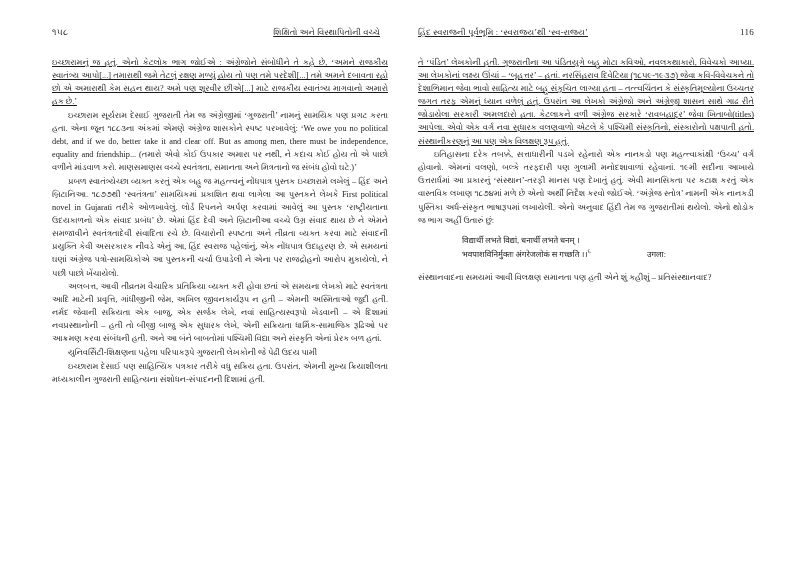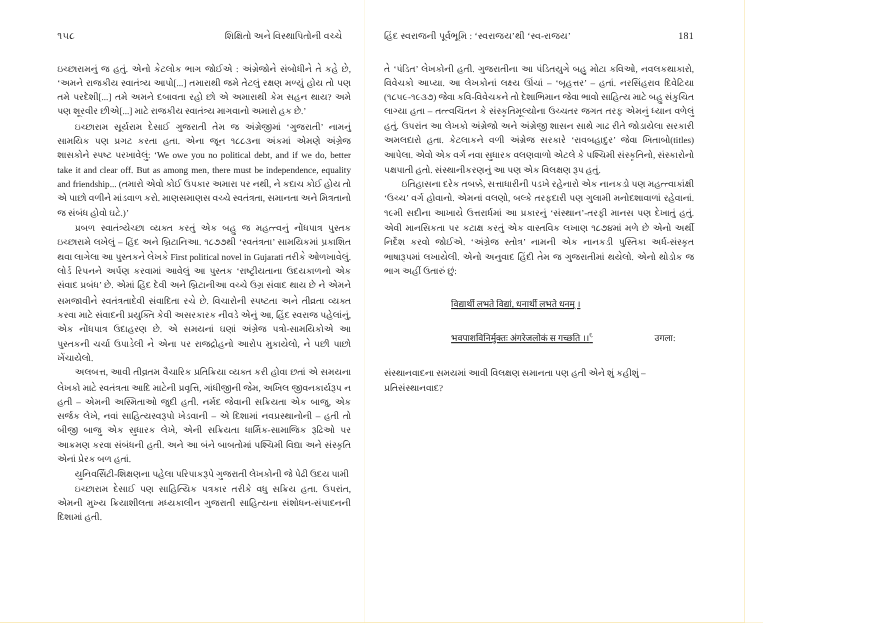--- a/index.html
+++ b/index.html
@@ -9,21 +9,21 @@
   }
   body {
     width: 800px;
     height: 566px;
     overflow: hidden;
     font-family: "Liberation Serif", "DejaVu Serif", serif;
     color: #1a1a1a;
   }
   .spread {
     position: relative;
-    width: 677px;
+    width: 800px;
     height: 566px;
     background: #eab308;
     display: flex;
   }
   .page {
     position: relative;
     width: 400px;
     height: 566px;
     box-sizing: border-box;
     background: #ffffff;
@@ -42,52 +42,52 @@
     white-space: nowrap;
   }
   .running-head.left  { justify-content: flex-start; }
   .running-head.right { justify-content: flex-start; }
   .rh-folio {
     font-size: 9px;
     letter-spacing: 0.3px;
   }
   .rh-title {
     font-size: 8.4px;
+    text-decoration: underline;
   }
   .page-left .rh-folio  { margin-right: auto; }
   .page-left .rh-title  { margin-right: 8px; }
   .page-right .rh-title { margin-right: auto; }
   .page-right .rh-folio { margin-left: 8px; }
 
   .column {
     margin-top: 14px;
     font-size: 8.3px;
     line-height: 1.58;
     text-align: justify;
     text-justify: inter-word;
     word-spacing: -0.1px;
   }
   .para {
     margin: 0 0 0.5px 0;
     text-indent: 16px;
     hyphens: none;
   }
-  .para.cont { text-indent: 0; }
+  .para.cont { text-indent: 0; text-decoration: underline; }
 
   .verse-block {
     margin: 7px 0 0 0;
     font-size: 8.2px;
     line-height: 1.75;
   }
   .verse-line {
-    margin: 17px;
+    margin: 0;
     padding-left: 44px;
     white-space: nowrap;
     text-indent: 0;
-    text-decoration: underline;
   }
   .verse-line .tail {
     display: inline-block;
     margin-left: 56px;
   }
   .closing {
     font-size: 8.3px;
     line-height: 1.6;
     text-align: left;
     text-indent: 0;
@@ -117,21 +117,21 @@
       <p class="para">અલબત્ત, આવી તીવ્રતમ વૈચારિક પ્રતિક્રિયા વ્યક્ત કરી હોવા છતાં એ સમયના લેખકો માટે સ્વતંત્રતા આદિ માટેની પ્રવૃત્તિ, ગાંધીજીની જેમ, અખિલ જીવનકાર્યરૂપ ન હતી – એમની અસ્મિતાઓ જુદી હતી. નર્મદ જેવાની સક્રિયતા એક બાજુ, એક સર્જક લેખે, નવાં સાહિત્યસ્વરૂપો ખેડવાની – એ દિશામાં નવપ્રસ્થાનોની – હતી તો બીજી બાજુ એક સુધારક લેખે, એની સક્રિયતા ધાર્મિક-સામાજિક રૂઢિઓ પર આક્રમણ કરવા સંબંધની હતી. અને આ બંને બાબતોમાં પશ્ચિમી વિદ્યા અને સંસ્કૃતિ એનાં પ્રેરક બળ હતાં.</p>
       <p class="para">યુનિવર્સિટી-શિક્ષણના પહેલા પરિપાકરૂપે ગુજરાતી લેખકોની જે પેઢી ઉદય પામી</p>
       <p class="para">ઇચ્છારામ દેસાઈ પણ સાહિત્યિક પત્રકાર તરીકે વધુ સક્રિય હતા. ઉપરાંત, એમની મુખ્ય ક્રિયાશીલતા મધ્યકાલીન ગુજરાતી સાહિત્યના સંશોધન-સંપાદનની દિશામાં હતી.</p>
     </div>
   </div>
 
   <div class="page page-right">
 
     <div class="running-head right">
       <span class="rh-title">હિંદ સ્વરાજની પૂર્વભૂમિ : ‘સ્વરાજય’થી ‘સ્વ-રાજય’</span>
-      <span class="rh-folio">181</span>
+      <span class="rh-folio">116</span>
     </div>
 
     <div class="column">
       <p class="para cont">તે ‘પંડિત’ લેખકોની હતી. ગુજરાતીના આ પંડિતયુગે બહુ મોટા કવિઓ, નવલકથાકારો, વિવેચકો આપ્યા. આ લેખકોનાં લક્ષ્ય ઊંચાં – ‘બૃહત્તર’ – હતાં. નરસિંહરાવ દિવેટિયા (૧૮૫૯-૧૯૩૭) જેવા કવિ-વિવેચકને તો દેશાભિમાન જેવા ભાવો સાહિત્ય માટે બહુ સંકુચિત લાગ્યા હતા – તત્ત્વચિંતન કે સંસ્કૃતિમૂલ્યોના ઉચ્ચતર જગત તરફ એમનું ધ્યાન વળેલું હતું. ઉપરાંત આ લેખકો અંગ્રેજો અને અંગ્રેજી શાસન સાથે ગાઢ રીતે જોડાયેલા સરકારી અમલદારો હતા. કેટલાકને વળી અંગ્રેજ સરકારે ‘રાવબહાદુર’ જેવા ખિતાબો(titles) આપેલા. એવો એક વર્ગ નવા સુધારક વલણવાળો એટલે કે પશ્ચિમી સંસ્કૃતિનો, સંસ્કારોનો પક્ષપાતી હતો. સંસ્થાનીકરણનું આ પણ એક વિલક્ષણ રૂપ હતું.</p>
       <p class="para">ઇતિહાસના દરેક તબક્કે, સત્તાધારીની પડખે રહેનારો એક નાનકડો પણ મહત્ત્વાકાંક્ષી ‘ઉચ્ચ’ વર્ગ હોવાનો. એમનાં વલણો, બલ્કે તરફદારી પણ ગુલામી મનોદશાવાળાં રહેવાનાં. ૧૯મી સદીના આખાયે ઉત્તરાર્ધમાં આ પ્રકારનું ‘સંસ્થાન’-તરફી માનસ પણ દેખાતું હતું. એવી માનસિકતા પર કટાક્ષ કરતું એક વાસ્તવિક લખાણ ૧૮૭૪માં મળે છે એનો અર્થી નિર્દેશ કરવો જોઈએ. ‘અંગ્રેજ સ્તોત્ર’ નામની એક નાનકડી પુસ્તિકા અર્ધ-સંસ્કૃત ભાષારૂપમાં લખાયેલી. એનો અનુવાદ હિંદી તેમ જ ગુજરાતીમાં થયેલો. એનો થોડોક જ ભાગ અહીં ઉતારું છું:</p>
 
       <div class="verse-block">
         <p class="verse-line">विद्यार्थी लभते विद्यां, धनार्थी लभते धनम् ।</p>
         <p class="verse-line">
           <span>भवपाशविनिर्मुक्तः अंगरेजलोकं स गच्छति ।।</span><sup class="fn">૬</sup><span class="tail">उगला:</span>

